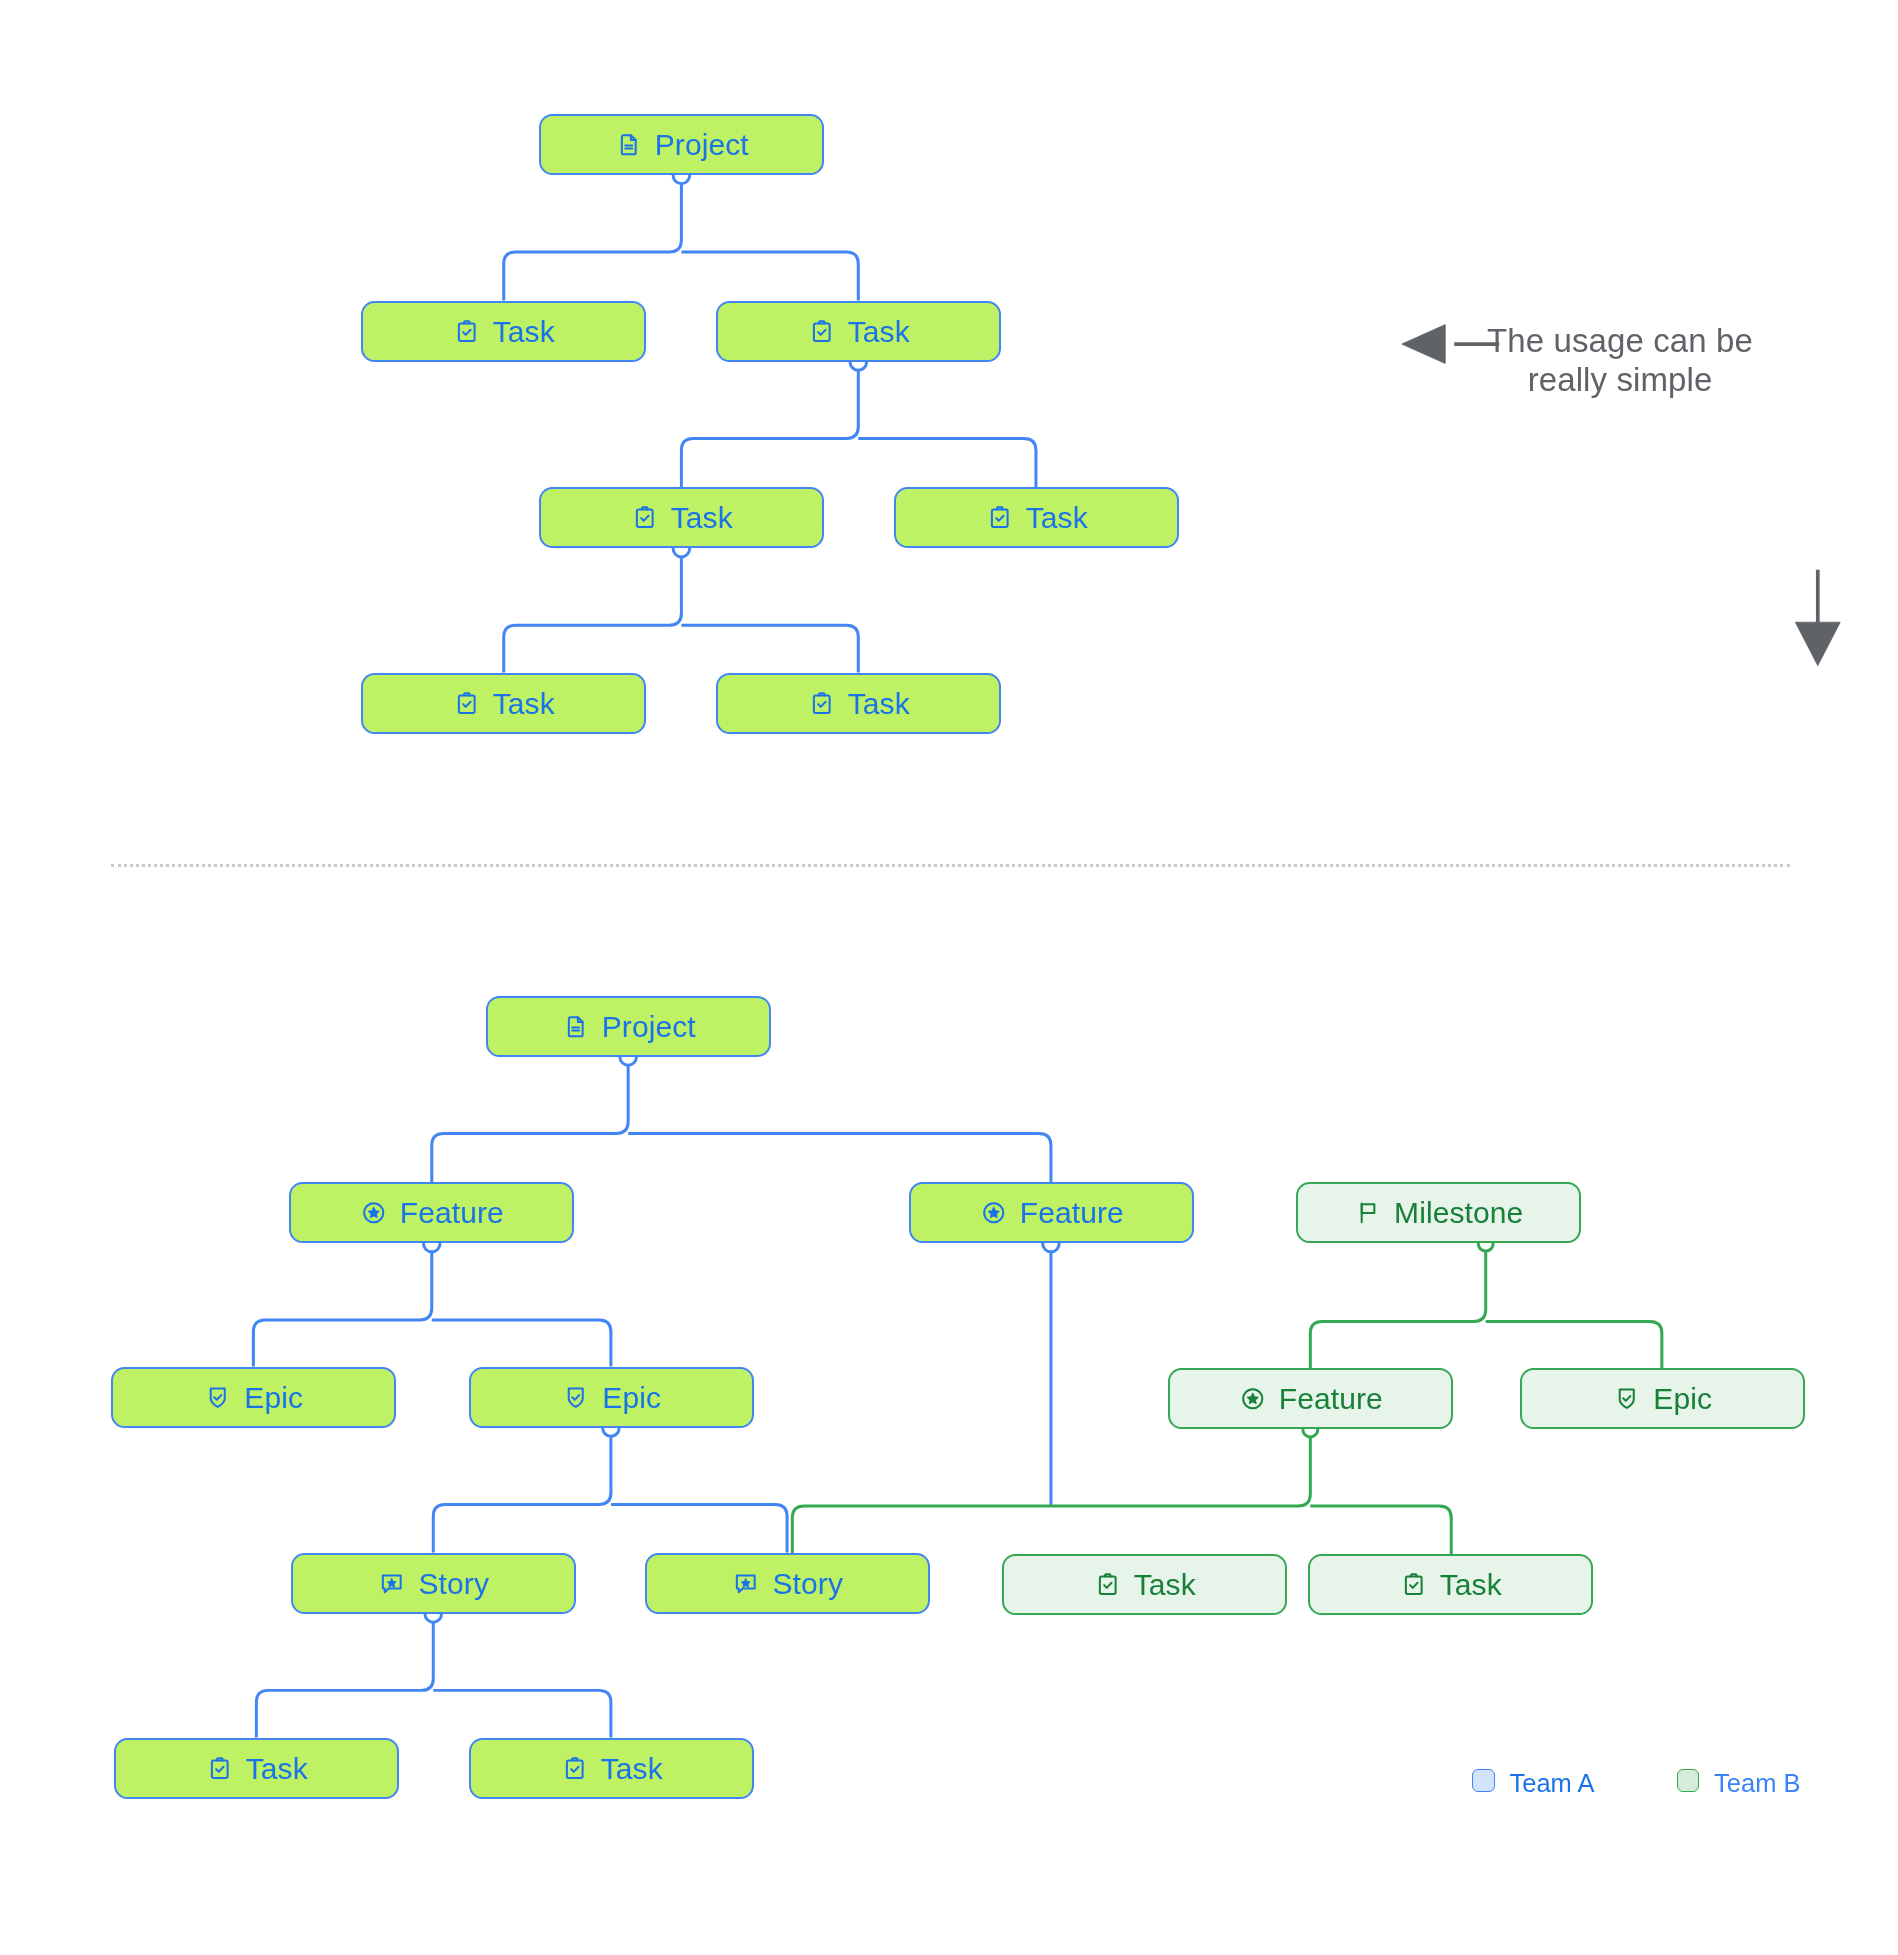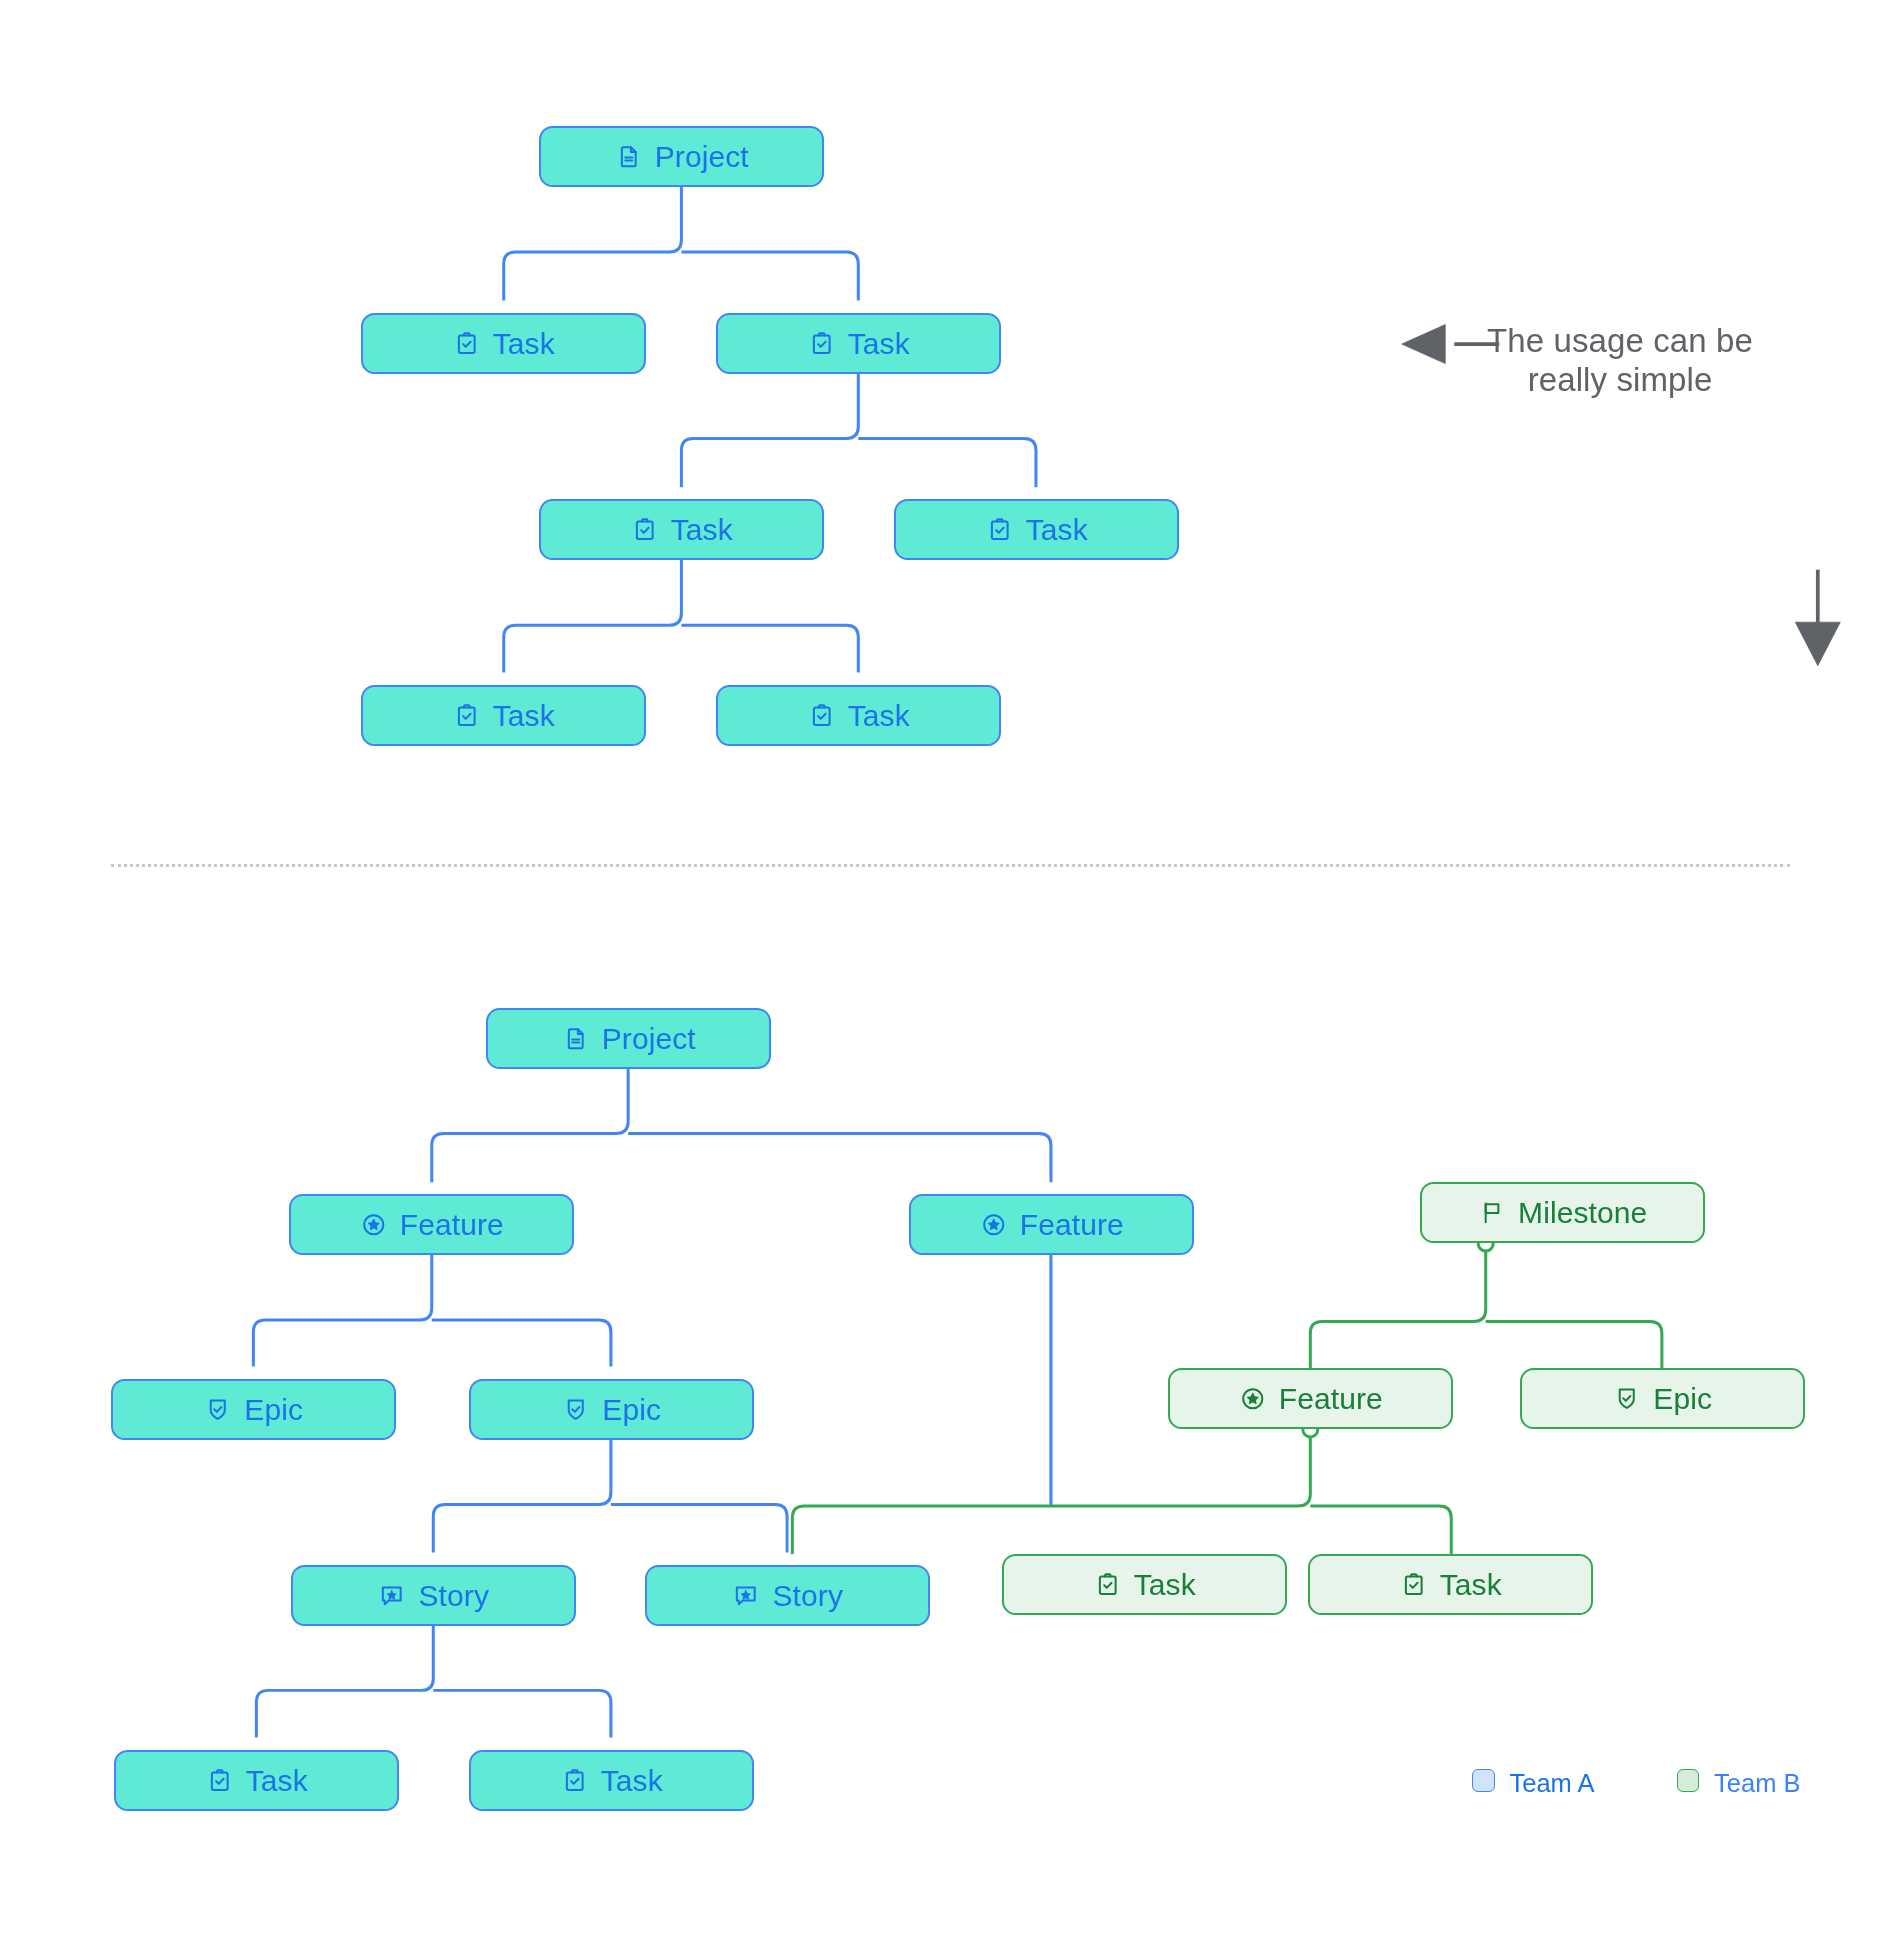--- a/index.html
+++ b/index.html
@@ -29,24 +29,23 @@
     justify-content: center;
     gap: 12px;
     font-size: 30px;
     font-weight: 500;
     letter-spacing: 0.1px;
     white-space: nowrap;
     z-index: 5;
   }
   .node .node-label { line-height: 1; }
   .node.blue {
-    background: #5eead4;
+    background: #bef264;
     border: 2.2px solid #4285f4;
     color: #1a73e8;
-    margin-top: 12px;
   }
   .node.green {
     background: #e6f4ea;
     border: 2.2px solid #34a853;
     color: #188038;
   }
   .node .icon {
     display: inline-flex;
     align-items: center;
     justify-content: center;
@@ -259,21 +258,21 @@
     </div>
     <div class="node blue" style="left: 909px; top: 1182px; width: 285px; height: 61px;">
       <span class="icon">
         <svg viewBox="0 0 24 24" width="25.5" height="25.5" fill="none" stroke="currentColor" stroke-width="1.9" stroke-linecap="round" stroke-linejoin="round">
           <circle cx="12" cy="12" r="9"></circle>
           <path d="M12 6.9l1.55 3.25 3.45.45-2.55 2.4.68 3.5L12 14.8l-3.13 1.7.68-3.5-2.55-2.4 3.45-.45z" fill="currentColor" stroke-width="1"></path>
         </svg>
       </span>
       <span class="node-label">Feature</span>
     </div>
-    <div class="node green" style="left: 1420px; top: 1182px; width: 285px; height: 61px;">
+    <div class="node green" style="left: 1296px; top: 1182px; width: 285px; height: 61px;">
       <span class="icon">
         <svg viewBox="0 0 24 24" width="25.5" height="25.5" fill="none" stroke="currentColor" stroke-width="1.9" stroke-linecap="round" stroke-linejoin="round">
           <path d="M6.3 21V3.4"></path>
           <path d="M6.3 4.1h11.9v8.2H6.3z"></path>
         </svg>
       </span>
       <span class="node-label">Milestone</span>
     </div>
     <div class="node blue" style="left: 111px; top: 1367px; width: 285px; height: 61px;">
       <span class="icon">

